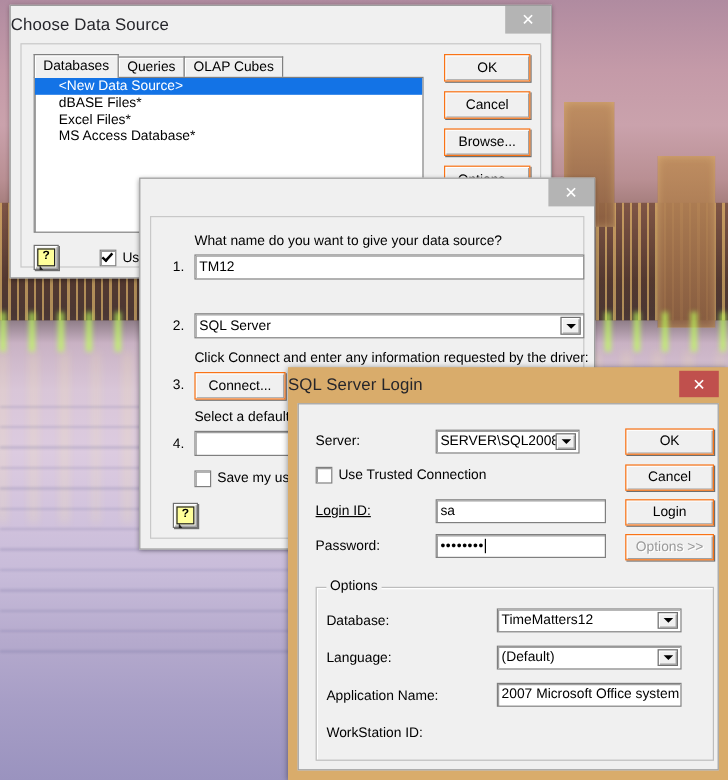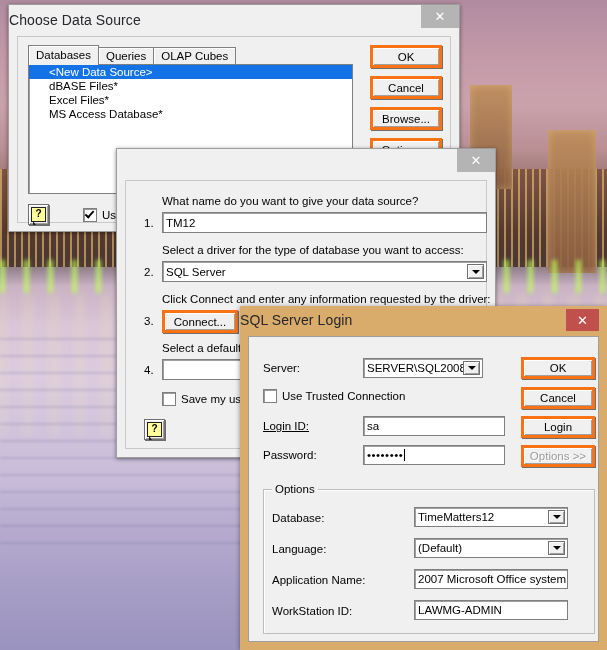--- a/index.html
+++ b/index.html
@@ -102,21 +102,21 @@
 
   .clientarea {
     position: absolute; left: 8px; right: 8px; bottom: 8px;
     border: 1px solid #c8c8c8;
     background: #f0f0f0;
   }
 
   
   .btn {
     background: #f0f0f0;
-    border: 3px solid #f97316;
+    border: 1px solid #f97316;
     box-shadow: inset 1px 1px 0 #ffffff, inset -1px -1px 0 #a0a0a0,
                 1px 1px 0 #6e6e6e;
     font-size: 11.5px; color: #000;
     display: flex; align-items: center; justify-content: center;
     font-family: "Liberation Sans", sans-serif;
     box-sizing: border-box;
     cursor: default;
   }
   .btn.disabled { color: #9a9a9a; text-shadow: 1px 1px 0 #ffffff; }
 
@@ -260,21 +260,20 @@
   <div class="titlebar">
     <div class="closebtn">✕</div>
   </div>
 
   <div class="clientarea" style="top:31px;">
 
     <div class="lbl" style="position:absolute; left:36px; top:14px;">What name do you want to give your data source?</div>
     <div class="lbl" style="position:absolute; left:18px; top:36px;">1.</div>
     <div class="field" style="position:absolute; left:36px; top:31px; width:325px; height:21px;">TM12</div>
 
-    <div class="lbl" style="position:absolute; left:36px; top:63px;">Select a driver for the type of database you want to access:</div>
     <div class="lbl" style="position:absolute; left:18px; top:85px;">2.</div>
     <div class="field combo" style="position:absolute; left:36px; top:80px; width:325px; height:21px;">
       <span>SQL Server</span>
       <span class="arrow"></span>
     </div>
 
     <div class="lbl" style="position:absolute; left:36px; top:112px;">Click Connect and enter any information requested by the driver:</div>
     <div class="lbl" style="position:absolute; left:18px; top:134px;">3.</div>
     <div class="btn" style="position:absolute; left:36px; top:129px; width:76px; height:23px;">Connect...</div>
 
@@ -339,16 +338,15 @@
       <div class="lbl" style="position:absolute; left:8px; top:53px;">Language:</div>
       <div class="field combo" style="position:absolute; left:150px; top:48px; width:154px; height:20px;">
         <span>(Default)</span>
         <span class="arrow"></span>
       </div>
 
       <div class="lbl" style="position:absolute; left:8px; top:84px;">Application Name:</div>
       <div class="field" style="position:absolute; left:150px; top:79px; width:154px; height:20px;">2007 Microsoft Office system</div>
 
       <div class="lbl" style="position:absolute; left:8px; top:115px;">WorkStation ID:</div>
-      <div class="field" style="position:absolute; left:150px; top:110px; width:154px; height:20px;">LAWMG-ADMIN</div>
     </div>
   </div>
 </div>
 
 </body></html>

